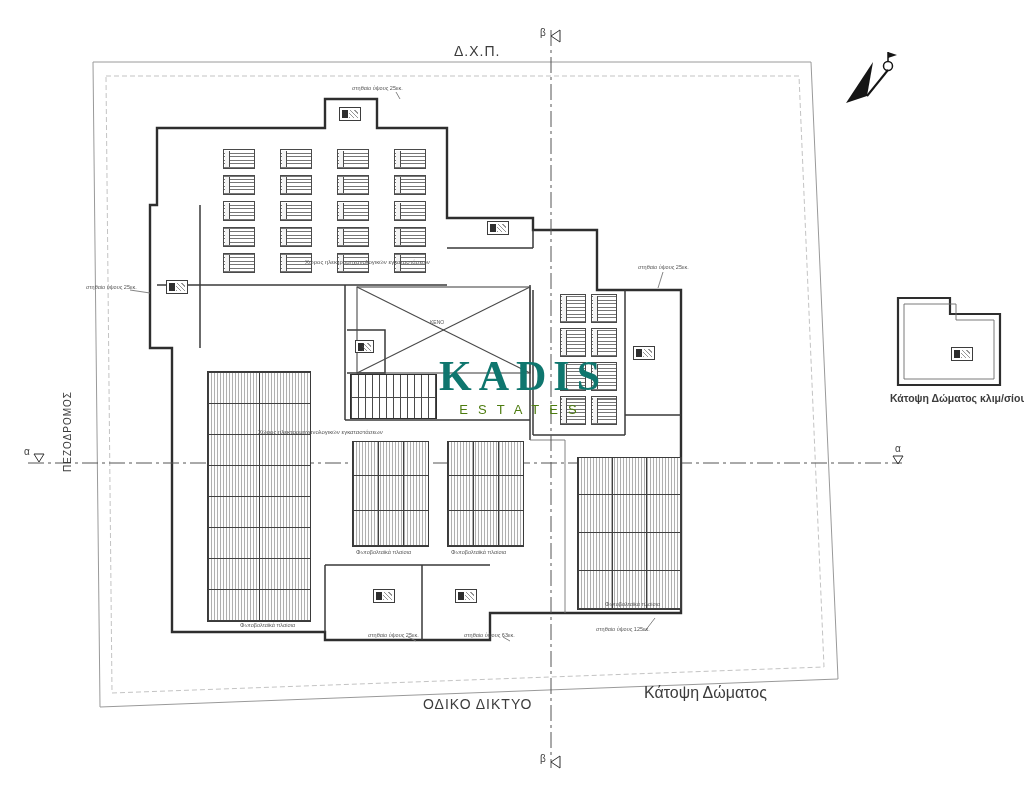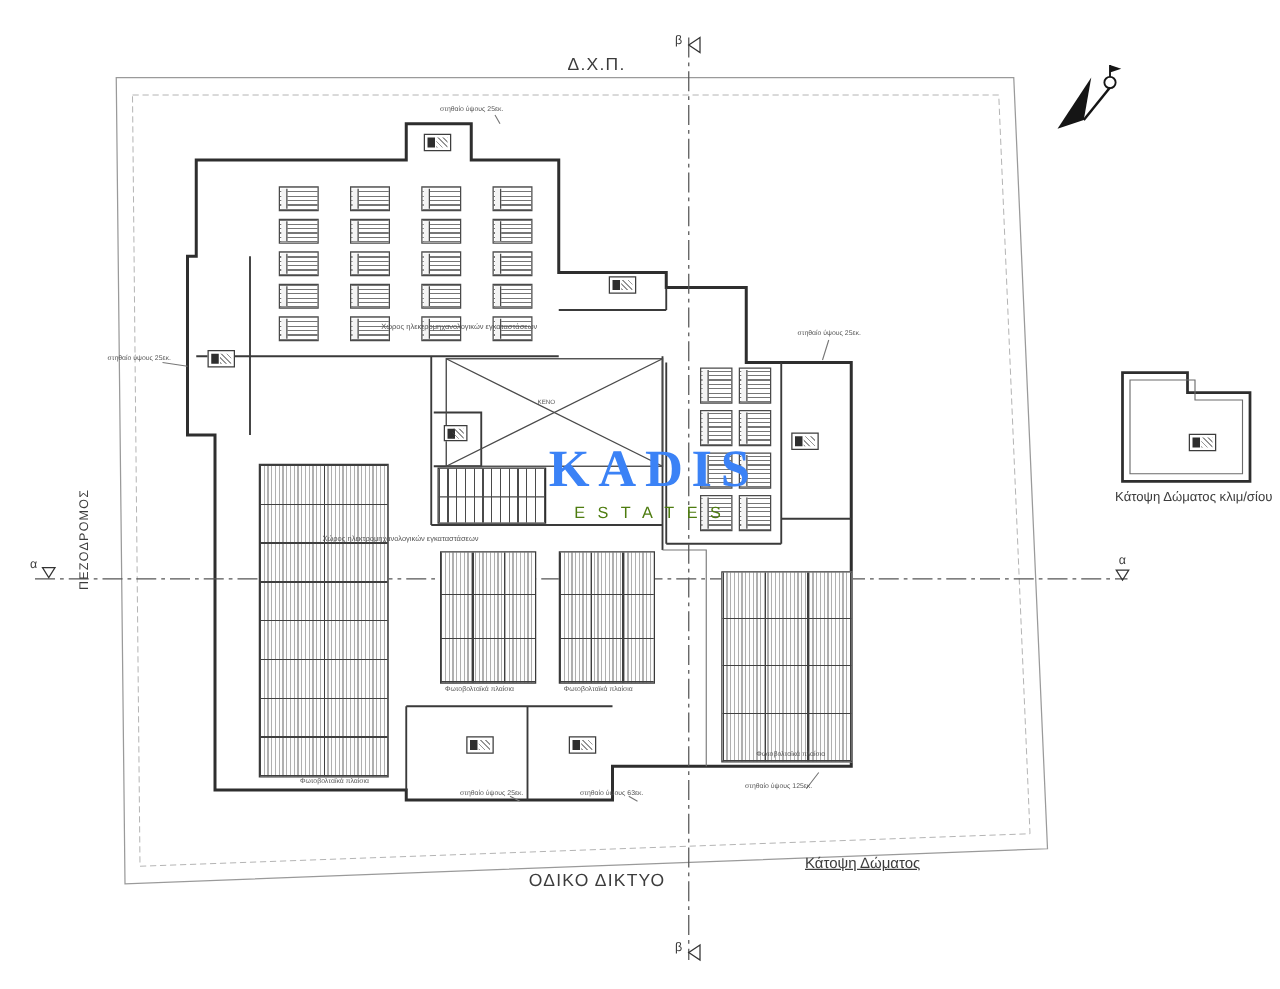--- a/index.html
+++ b/index.html
@@ -1,21 +1,21 @@
 <!DOCTYPE html>
 <html><head>
 <meta charset="utf-8">
 <style>
   html,body{margin:0;padding:0;background:#ffffff;}
   .canvas{position:relative;width:1024px;height:791px;background:#ffffff;overflow:hidden;
           font-family:"Liberation Sans",sans-serif;}
   svg{position:absolute;left:0;top:0;}
 
   .lbl{position:absolute;color:#3c3c3c;white-space:nowrap;line-height:1.1;}
-  .t12{font-size:12px;text-decoration:underline;}
+  .t12{font-size:16px;}
   .t11{font-size:14px;letter-spacing:1px;}
   .t10{font-size:10px;letter-spacing:1px;}
   .t6{font-size:6px;color:#555;}
   .t5{font-size:5.5px;color:#555;}
   .rot{transform:rotate(-90deg);transform-origin:0 0;}
 
   
   .pv{position:absolute;border:1.5px solid #3a3a3a;box-sizing:border-box;background-color:#fdfdfd;}
   #pv-left{left:207px;top:371px;width:104px;height:251px;background-image:
       repeating-linear-gradient(90deg,#3f3f3f 0 1px,transparent 1px 51px),
@@ -50,21 +50,21 @@
   .eq::before{content:"";position:absolute;left:2px;top:2px;width:6px;height:8px;background:#2e2e2e;}
   .eq::after{content:"";position:absolute;right:2px;top:2px;width:9px;height:8px;background:
       repeating-linear-gradient(45deg,rgba(80,80,80,.6) 0 1px,transparent 1px 3px);}
 
   .stairs{position:absolute;left:350px;top:374px;width:87px;height:45px;border:1.6px solid #2e2e2e;
       box-sizing:border-box;background:repeating-linear-gradient(90deg,#4a4a4a 0 1px,transparent 1px 7px);}
   .stairs::after{content:"";position:absolute;left:0;right:0;top:50%;height:1px;background:#4a4a4a;}
 
   .watermark{position:absolute;left:418px;top:352px;width:210px;text-align:center;pointer-events:none;}
   .wm-main{font-family:"Liberation Serif",serif;font-weight:700;font-size:42px;
-      letter-spacing:7px;color:#3b82f6;}
+      letter-spacing:7px;color:#0f766e;}
   .wm-sub{font-size:13px;letter-spacing:10px;color:#4d7c0f;margin-top:2px;}
 </style>
 </head>
 <body>
 
 <div class="canvas">
 
   <svg width="1024" height="791" viewBox="0 0 1024 791">
 
     <g>
@@ -175,21 +175,21 @@
 
   <div class="watermark">
     <div class="wm-main">KADIS</div>
     <div class="wm-sub">ESTATES</div>
   </div>
 
   <div class="lbl t11" style="left:454px;top:44px;">Δ.Χ.Π.</div>
   <div class="lbl t10 rot" style="left:62px;top:472px;">ΠΕΖΟΔΡΟΜΟΣ</div>
   <div class="lbl t11" style="left:423px;top:697px;">ΟΔΙΚΟ ΔΙΚΤΥΟ</div>
   <div class="lbl t12" style="left:644px;top:684px;">Κάτοψη Δώματος</div>
-  <div class="lbl" style="left:890px;top:393px;width:130px;text-align:center;font-size:10.5px;">Κάτοψη Δώματος κλιμ/σίου</div>
+  <div class="lbl" style="left:890px;top:393px;width:130px;text-align:center;font-size:10.5px;font-weight:bold;">Κάτοψη Δώματος κλιμ/σίου</div>
 
   <div class="lbl" style="left:540px;top:27px;font-size:10px;">β</div>
   <div class="lbl" style="left:540px;top:753px;font-size:10px;">β</div>
   <div class="lbl" style="left:24px;top:446px;font-size:10px;">α</div>
   <div class="lbl" style="left:895px;top:443px;font-size:10px;">α</div>
 
   <div class="lbl t6" style="left:305px;top:259px;">Χώρος ηλεκτρομηχανολογικών εγκαταστάσεων</div>
   <div class="lbl t6" style="left:258px;top:429px;">Χώρος ηλεκτρομηχανολογικών εγκαταστάσεων</div>
   <div class="lbl" style="left:430px;top:320px;font-size:5px;color:#555;">ΚΕΝΟ</div>
 

